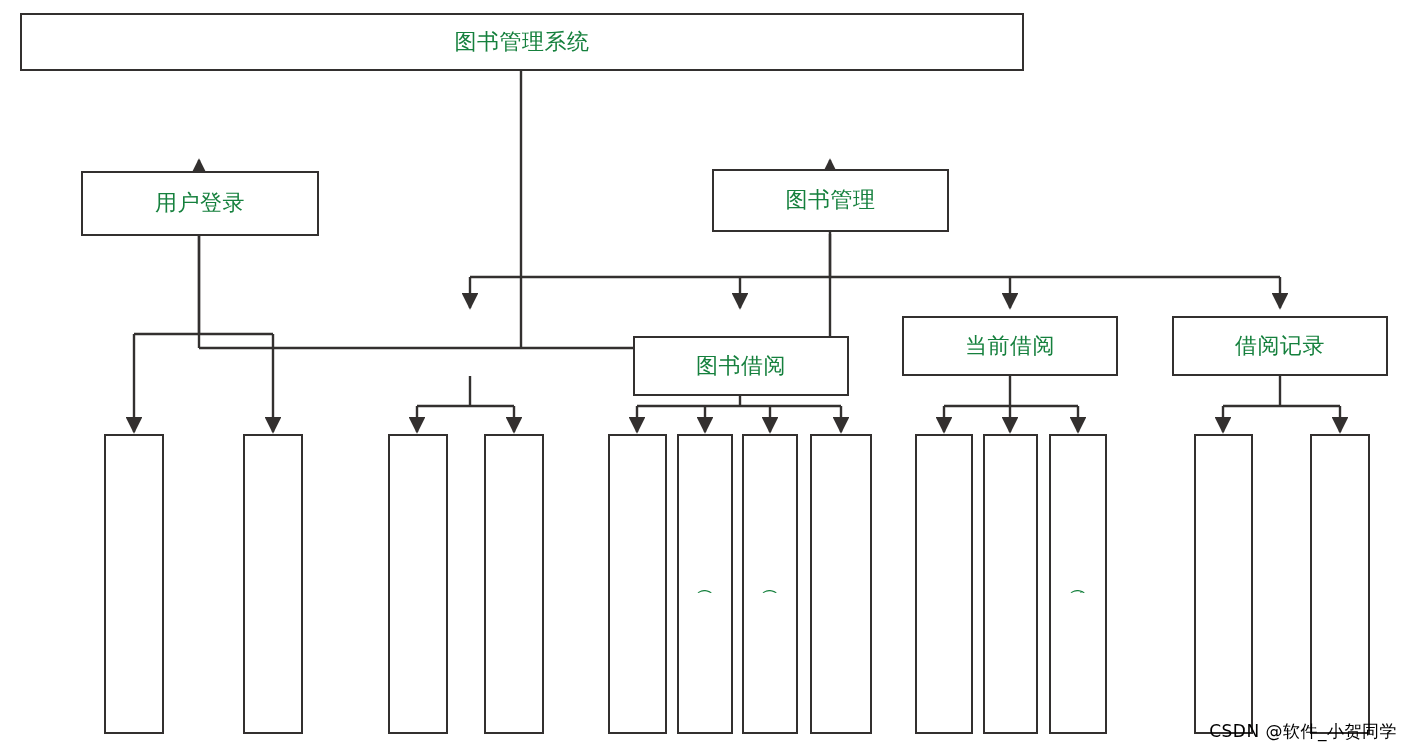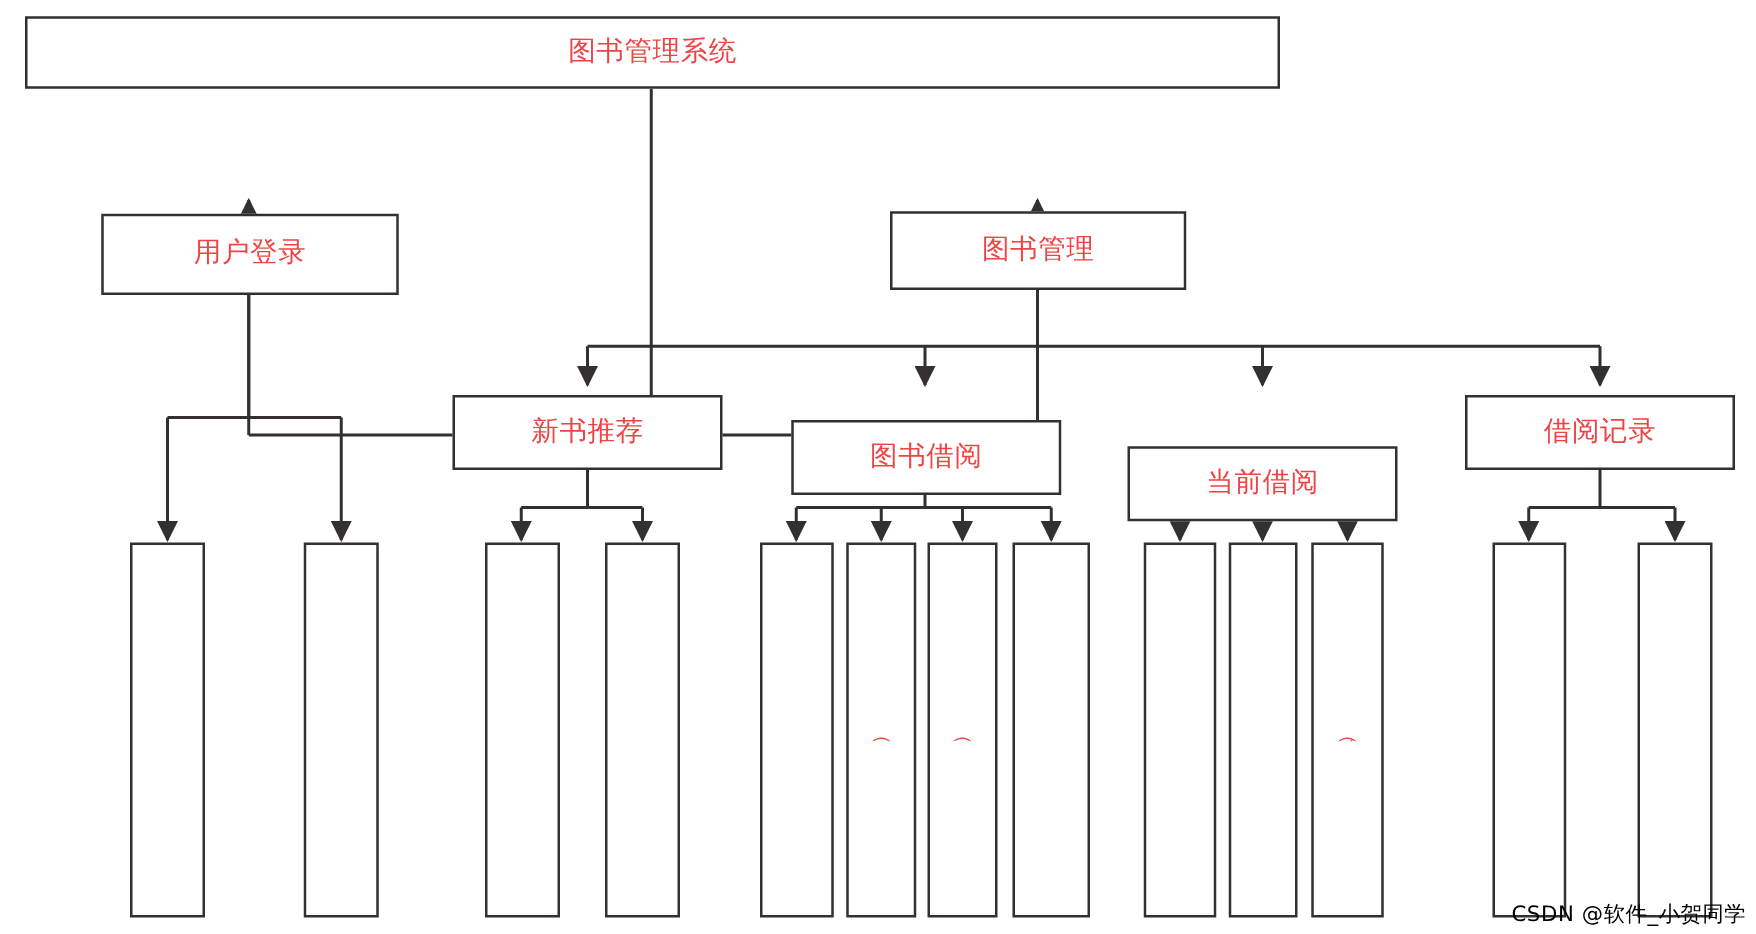--- a/index.html
+++ b/index.html
@@ -27,21 +27,22 @@
     pointer-events: none;
   }
   .node {
     position: absolute;
     box-sizing: border-box;
     border: 2px solid #33302f;
     background: #ffffff;
     display: flex;
     align-items: center;
     justify-content: center;
-    color: #ef4444;
+    color: #15803d;
+    font-family: Liberation Serif, serif;
   }
   .node .label {
     display: block;
     text-align: center;
     line-height: 1.12;
   }
   
   .node.horiz .label {
     font-size: 22px;
     letter-spacing: 0.5px;
@@ -135,29 +136,26 @@
   </div>
 
   <div class="node horiz" style="left:81px; top:171px; width:238px; height:65px;">
     <span class="label">用户登录</span>
   </div>
 
   <div class="node horiz" style="left:712px; top:169px; width:237px; height:63px;">
     <span class="label">图书管理</span>
   </div>
 
-  <div class="node horiz" style="left:362px; top:316px; width:216px; height:60px;">
-    <span class="label">新书推荐</span>
-  </div>
 
   <div class="node horiz" style="left:633px; top:316px; width:216px; height:60px;margin-top:20px;">
     <span class="label">图书借阅</span>
   </div>
 
-  <div class="node horiz" style="left:902px; top:316px; width:216px; height:60px;margin-top:41px;">
+  <div class="node horiz" style="left:902px; top:316px; width:216px; height:60px;">
     <span class="label">当前借阅</span>
   </div>
 
   <div class="node horiz" style="left:1172px; top:316px; width:216px; height:60px;">
     <span class="label">借阅记录</span>
   </div>
 
   <div class="node vert" style="left:104px; top:434px; width:60px; height:300px;">
     <span class="label">用户登录</span>
   </div>

